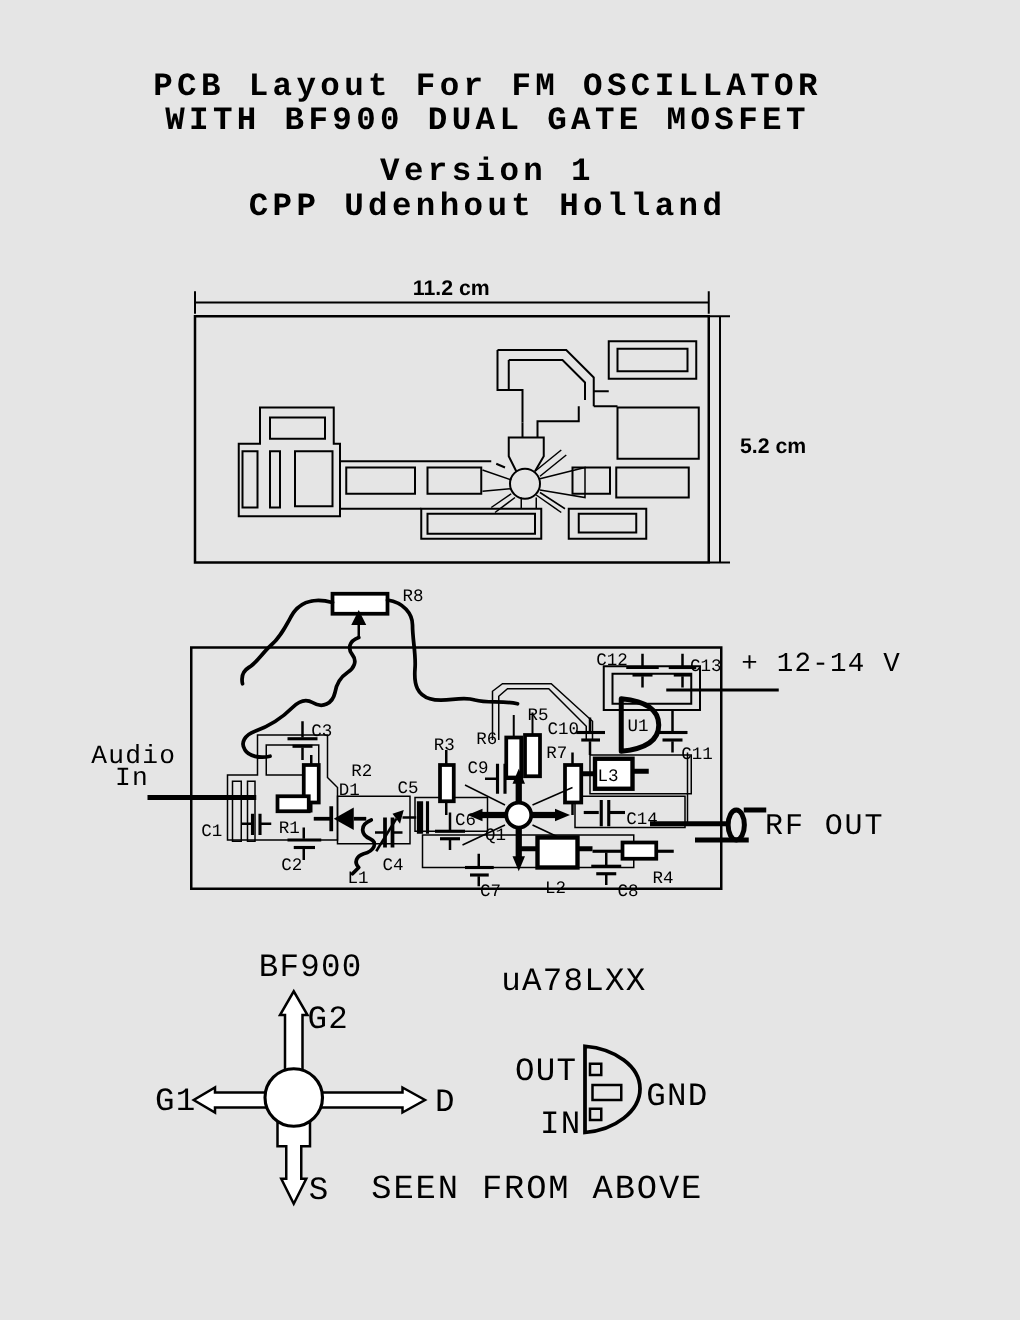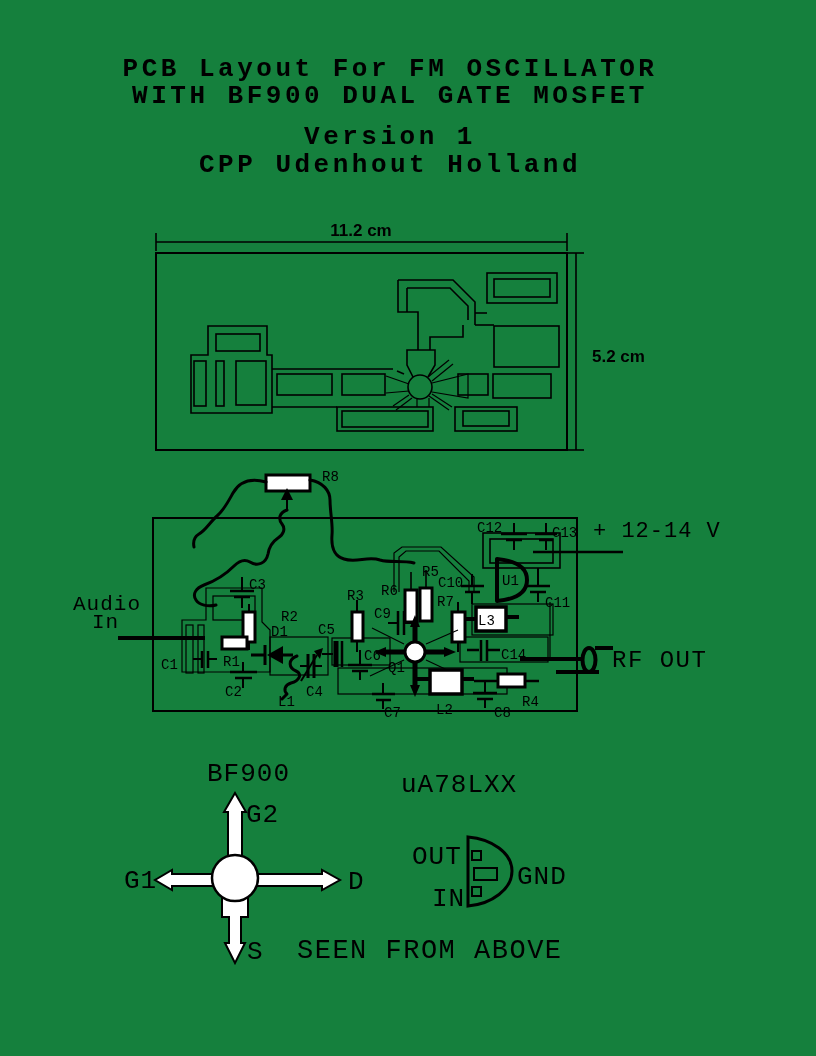--- a/index.html
+++ b/index.html
@@ -1,16 +1,16 @@
 <!DOCTYPE html>
 <html><head>
 <meta charset="utf-8">
 <style>
   html,body{margin:0;padding:0;background:#ffffff;}
-  .page{width:816px;height:1056px;position:relative;background:#15803d;overflow:hidden;}
+  .page{width:816px;height:1056px;position:relative;background:#e5e5e5;overflow:hidden;}
   svg{display:block;}
   text{fill:#000;}
   .t-title{font:700 26px "Liberation Mono","DejaVu Sans Mono",monospace;letter-spacing:3.5px;}
   .t-dim{font:700 17px "Liberation Sans","DejaVu Sans",sans-serif;}
   .t-io{font:400 21px "Liberation Mono","DejaVu Sans Mono",monospace;letter-spacing:1px;}
   .t-pwr{font:400 22px "Liberation Mono","DejaVu Sans Mono",monospace;letter-spacing:1px;}
   .t-rf{font:400 24px "Liberation Mono","DejaVu Sans Mono",monospace;letter-spacing:1.5px;}
   .t-lbl{font:400 14px "Liberation Mono","DejaVu Sans Mono",monospace;}
   .t-pin{font:400 26px "Liberation Mono","DejaVu Sans Mono",monospace;letter-spacing:1px;}
   .t-cap{font:400 27px "Liberation Mono","DejaVu Sans Mono",monospace;letter-spacing:1.5px;}

